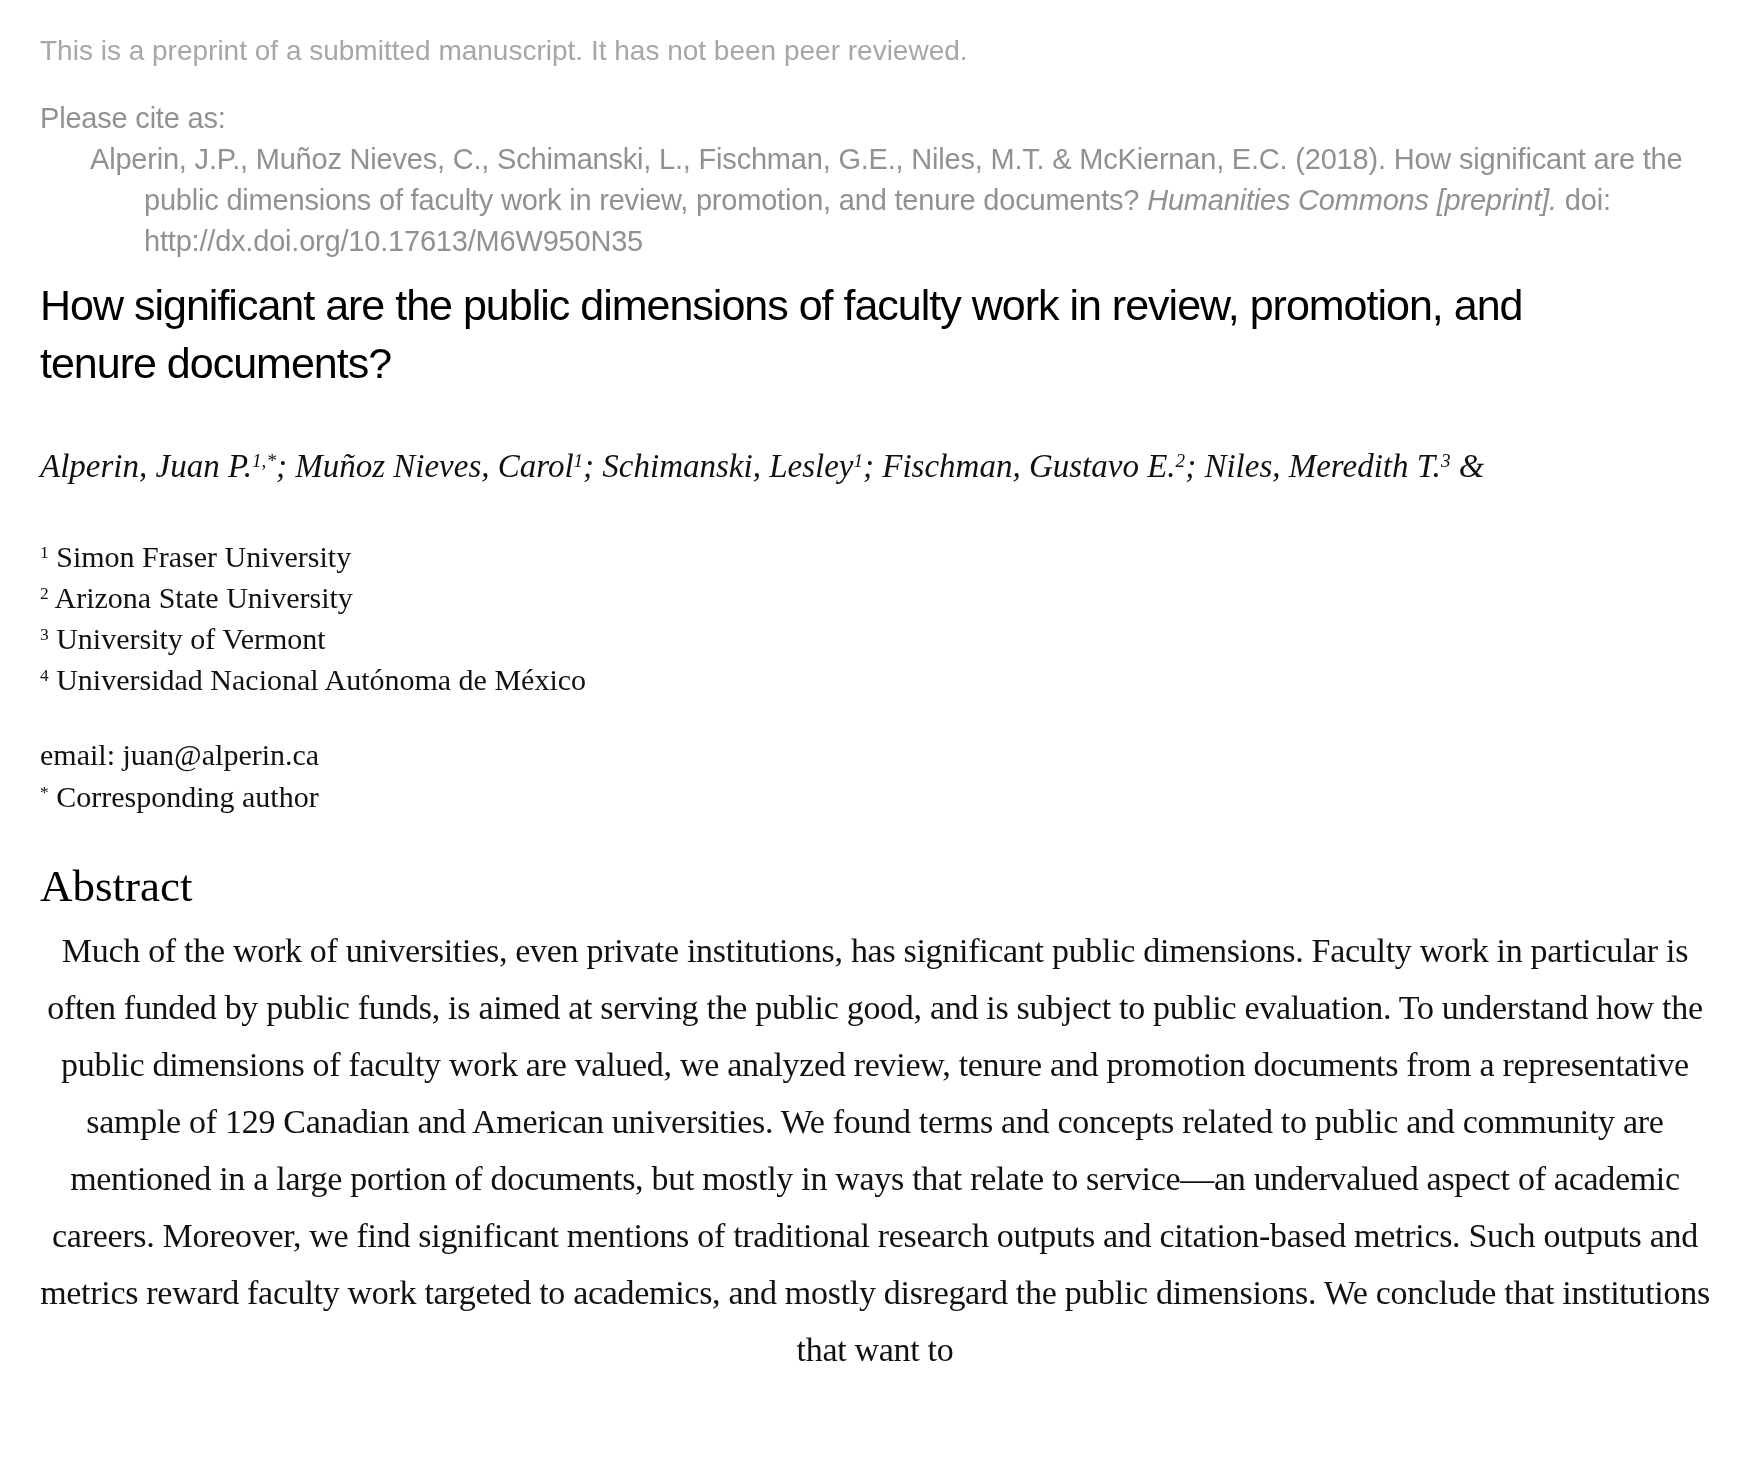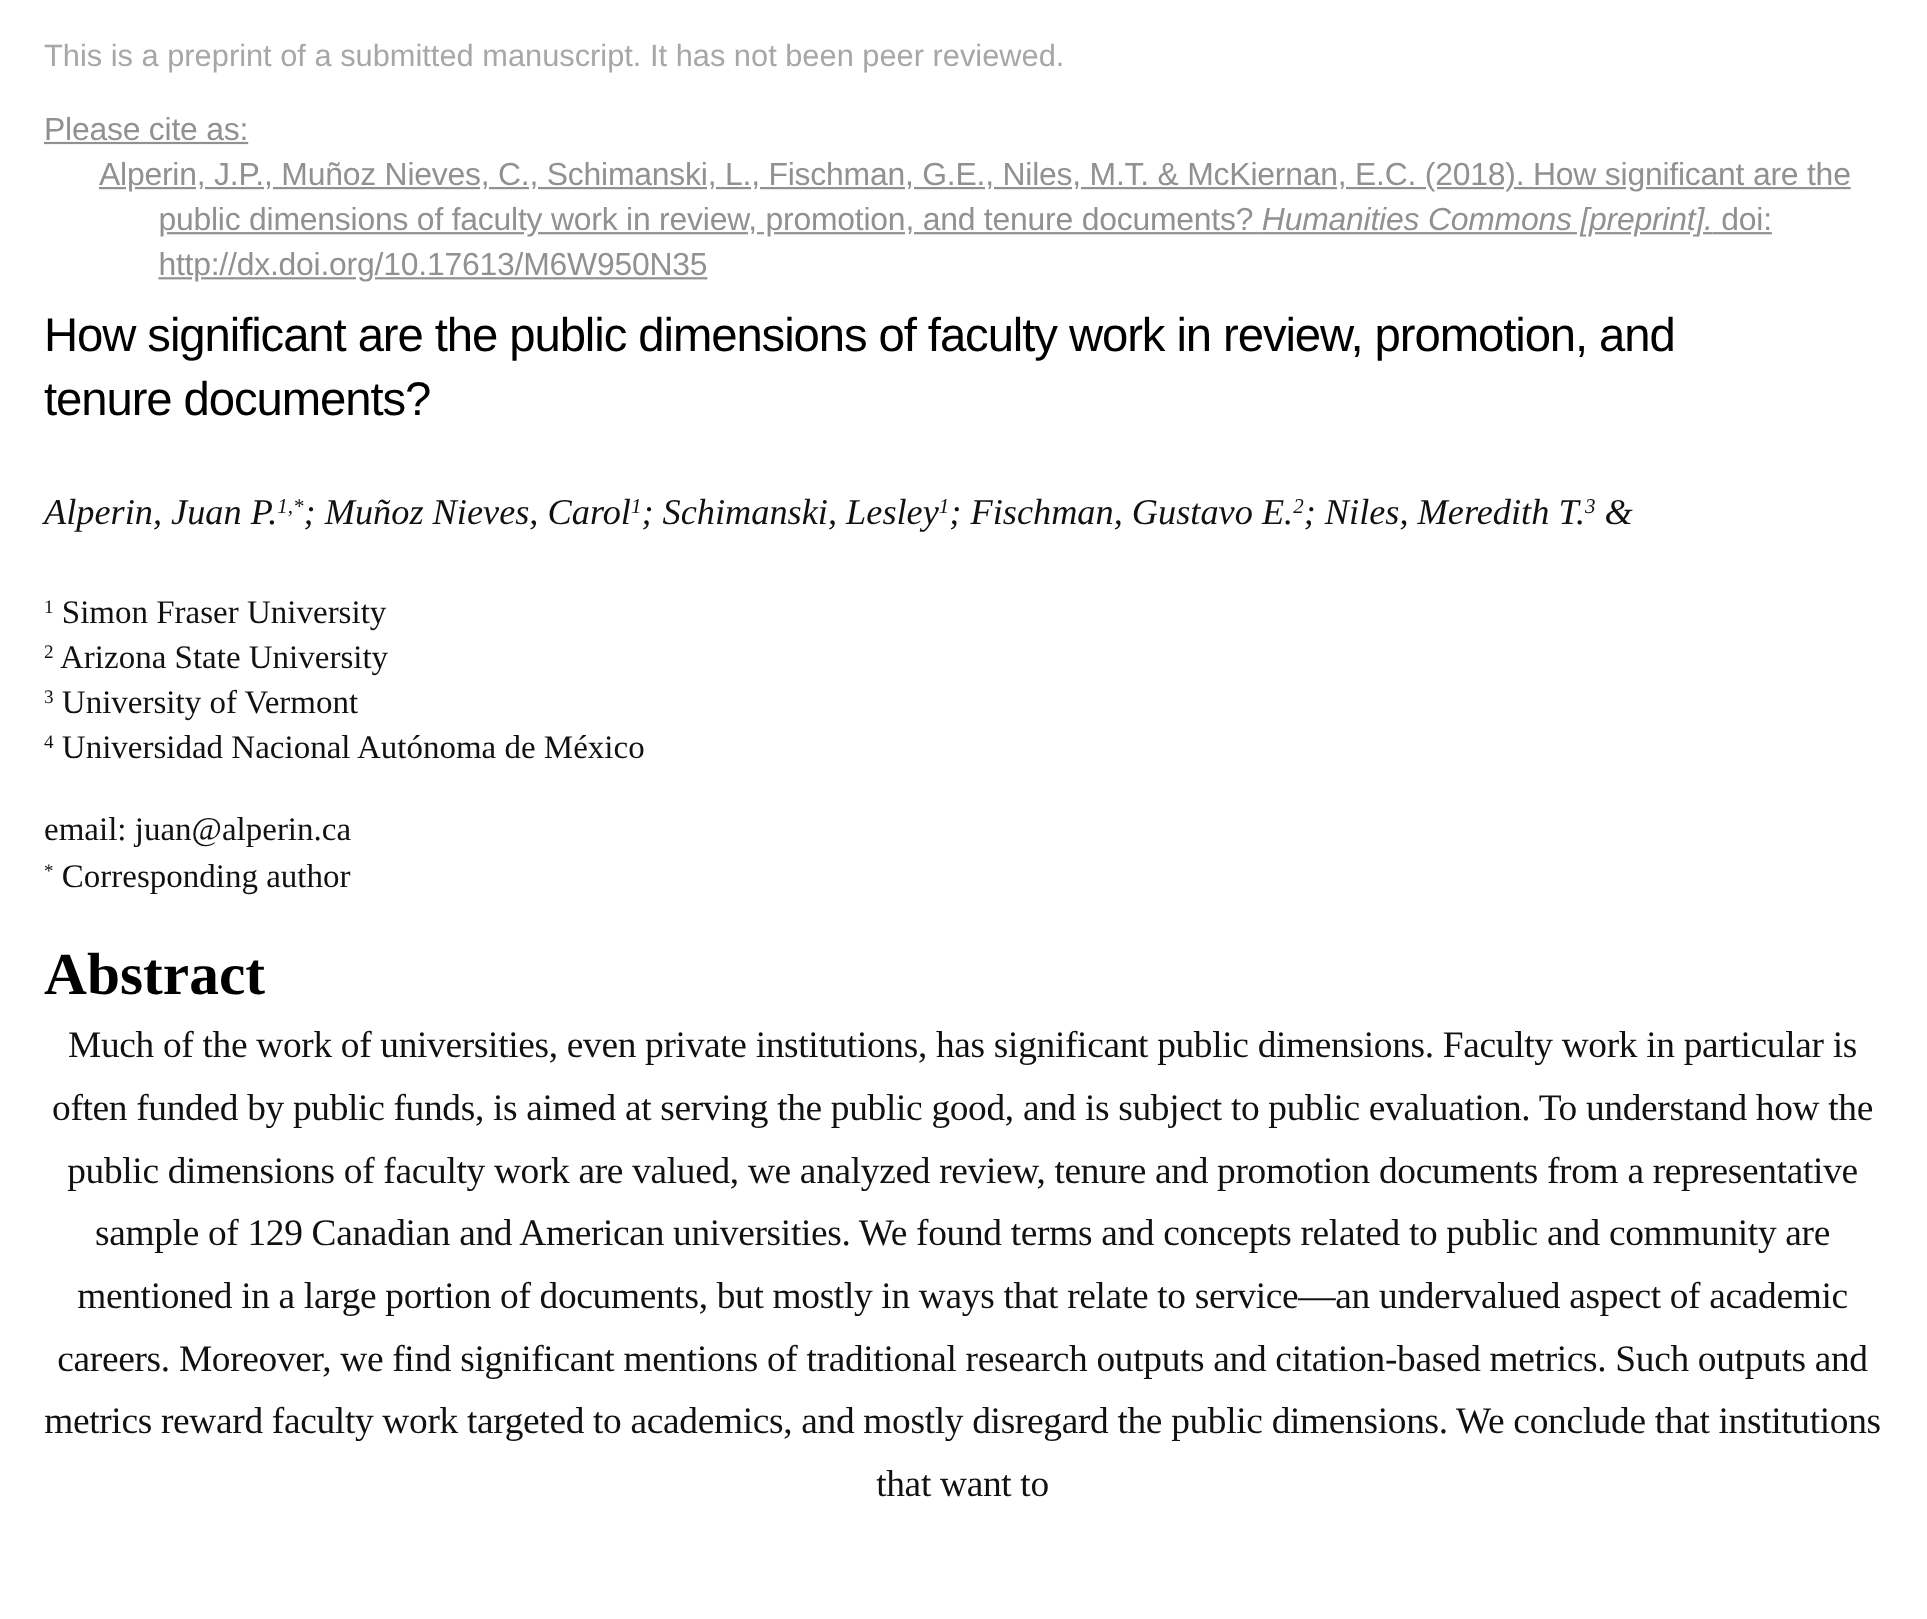--- a/index.html
+++ b/index.html
@@ -41,21 +41,20 @@
   }
 
   
   .cite-block {
     margin-top: 14px;
     font-family: "Liberation Sans", sans-serif;
     font-size: 29px;
     letter-spacing: -0.2px;
     color: #919191;
     line-height: 41px;
-    text-decoration: underline;
   }
   .cite-ref {
     padding-left: 104px;
     text-indent: -54px;
     margin: 0;
   }
   .cite-italic { font-style: italic; margin-top: 39px; }
 
   
   .paper-title {
@@ -95,22 +94,22 @@
   
   .corresponding {
     margin-top: 34px;
     font-size: 30px;
     line-height: 42px;
   }
 
   
   .abstract-heading {
     margin: 40px 0 0 0;
-    font-size: 54px;
-    font-weight: bold;
+    font-size: 45px;
+    font-weight: normal;
     line-height: 56px;
     color: #000000;
   }
   .abstract-text {
     margin: 8px 0 0 0;
     font-size: 34px;
     letter-spacing: -0.3px;
     line-height: 57px;
     text-align: center;
   }

